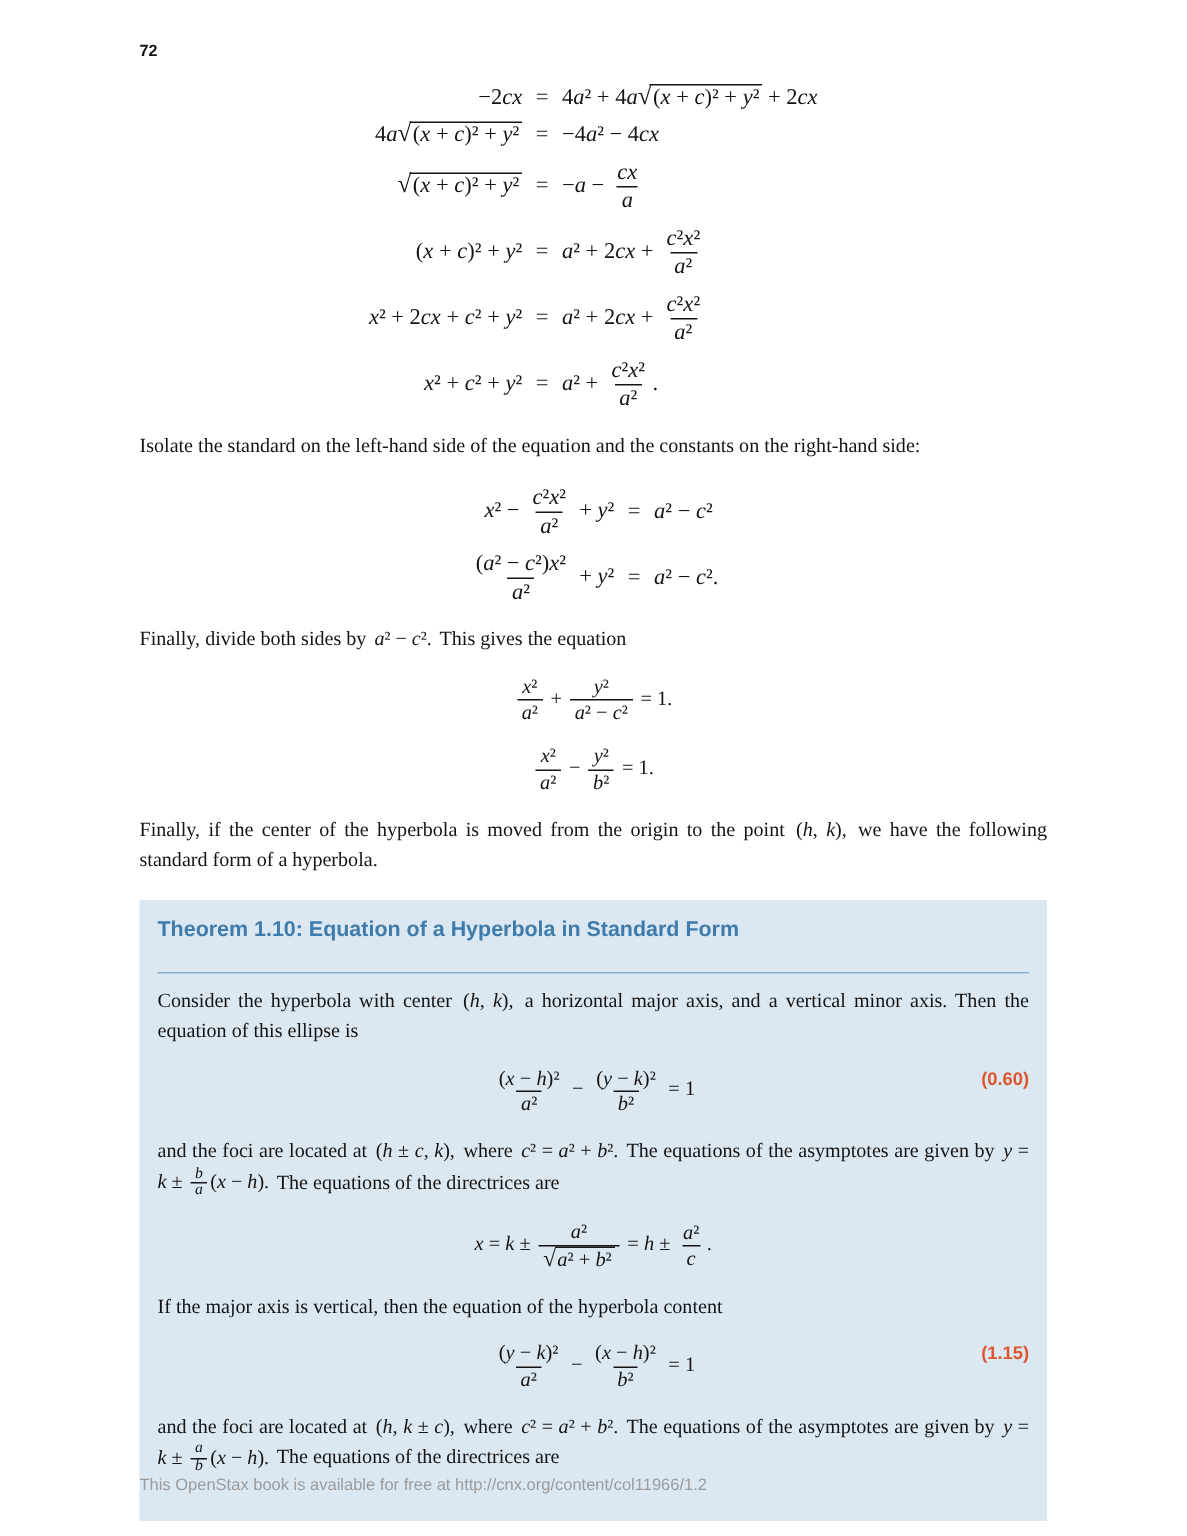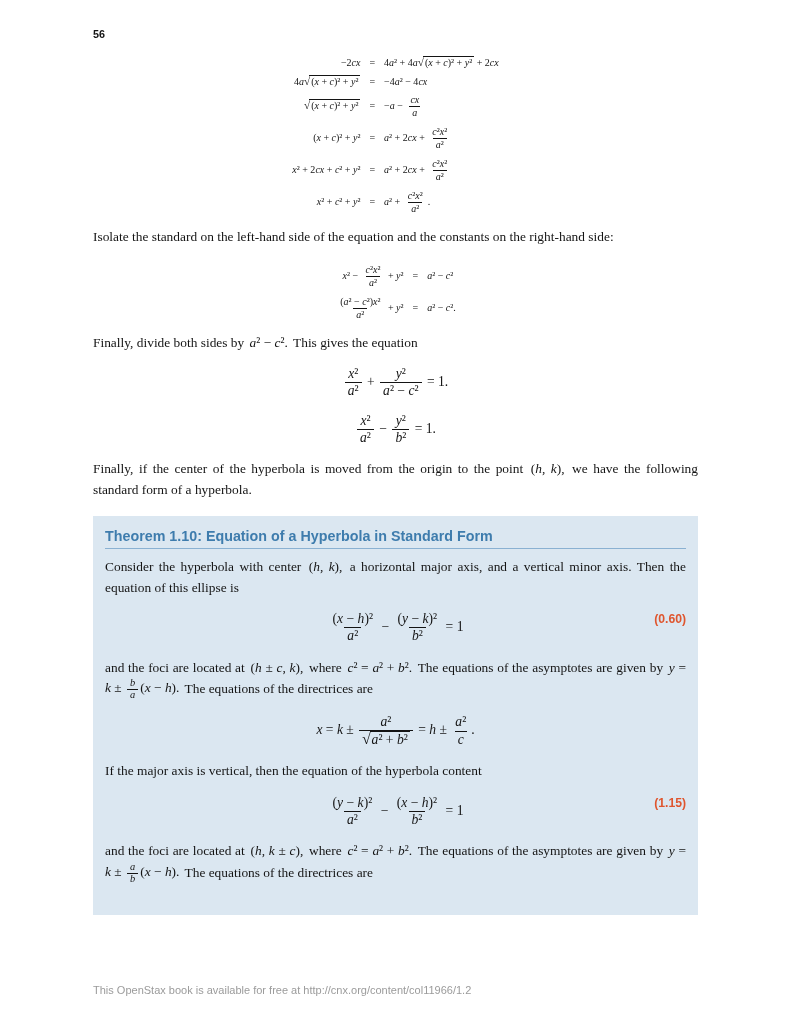--- a/index.html
+++ b/index.html
@@ -11,21 +11,21 @@
   .page { padding:28px 93px 0 93px; }
   .header {
     display:flex; justify-content:space-between; align-items:baseline;
     font-family:"Liberation Sans", sans-serif; font-weight:bold; font-size:10.8px;
     margin-bottom:8px;
   }
   .para { margin:10px 0 8px 0; line-height:1.52; text-align:justify; }
   .eqalign {
     display:grid; grid-template-columns:max-content max-content max-content;
     justify-content:center; align-items:baseline;
-    column-gap:9px; row-gap:7px; margin:16px 0 12px 0; font-size:10px;
+    column-gap:9px; row-gap:7px; margin:16px 0 12px 0; font-size:15px;
   }
   .eqalign .el { justify-self:end; }
   .eqalign .er { justify-self:start; }
   .eqline { text-align:center; margin:13px 0; font-size:13.6px; position:relative; }
   .eqtag {
     position:absolute; right:0; top:1px;
     font-family:"Liberation Sans", sans-serif; font-weight:bold; font-size:12.2px;
     color:var(--eq_tag,#df552e);
   }
   i { font-style:italic; }
@@ -40,35 +40,35 @@
   .sqrt { display:inline-flex; align-items:baseline; }
   .rsign { font-style:normal; line-height:1; margin-right:-1px; font-size:1.12em; }
   .rbody { border-top:1px solid currentColor; padding:0 2px; }
   .theorem {
     background:var(--theorem_bg,#dbe7f1);
     padding:12px 12px 22px 12px; margin-top:16px;
   }
   .ttitle {
     font-family:"Liberation Sans", sans-serif; font-weight:bold; font-size:14.3px;
     color:var(--theorem_title,#3e7cad);
-    padding-bottom:4px; border-bottom:1px solid var(--theorem_rule,#8ab1d2);
+    padding-bottom:20px; border-bottom:1px solid var(--theorem_rule,#8ab1d2);
   }
   .theorem .para { margin:8px 0; }
   .footer {
     position:absolute; left:93px; bottom:28px;
     font-family:"Liberation Sans", sans-serif; font-size:11px; color:#9b9b9b;
   }
 </style>
 </head>
 <body>
 
 <div class="page">
 
   <div class="header">
-    <span>56</span>
+    <span>72</span>
   </div>
 
   <div class="eqalign">
       <span class="el">−2<i>cx</i></span>
       <span class="rel">=</span>
       <span class="er">4<i>a</i>² + 4<i>a</i><span class="sqrt">
           <span class="rsign">√</span>
           <span class="rbody">(<i>x</i> + <i>c</i>)² + <i>y</i>²</span>
         </span> + 2<i>cx</i></span>
       <span class="el">4<i>a</i><span class="sqrt">

